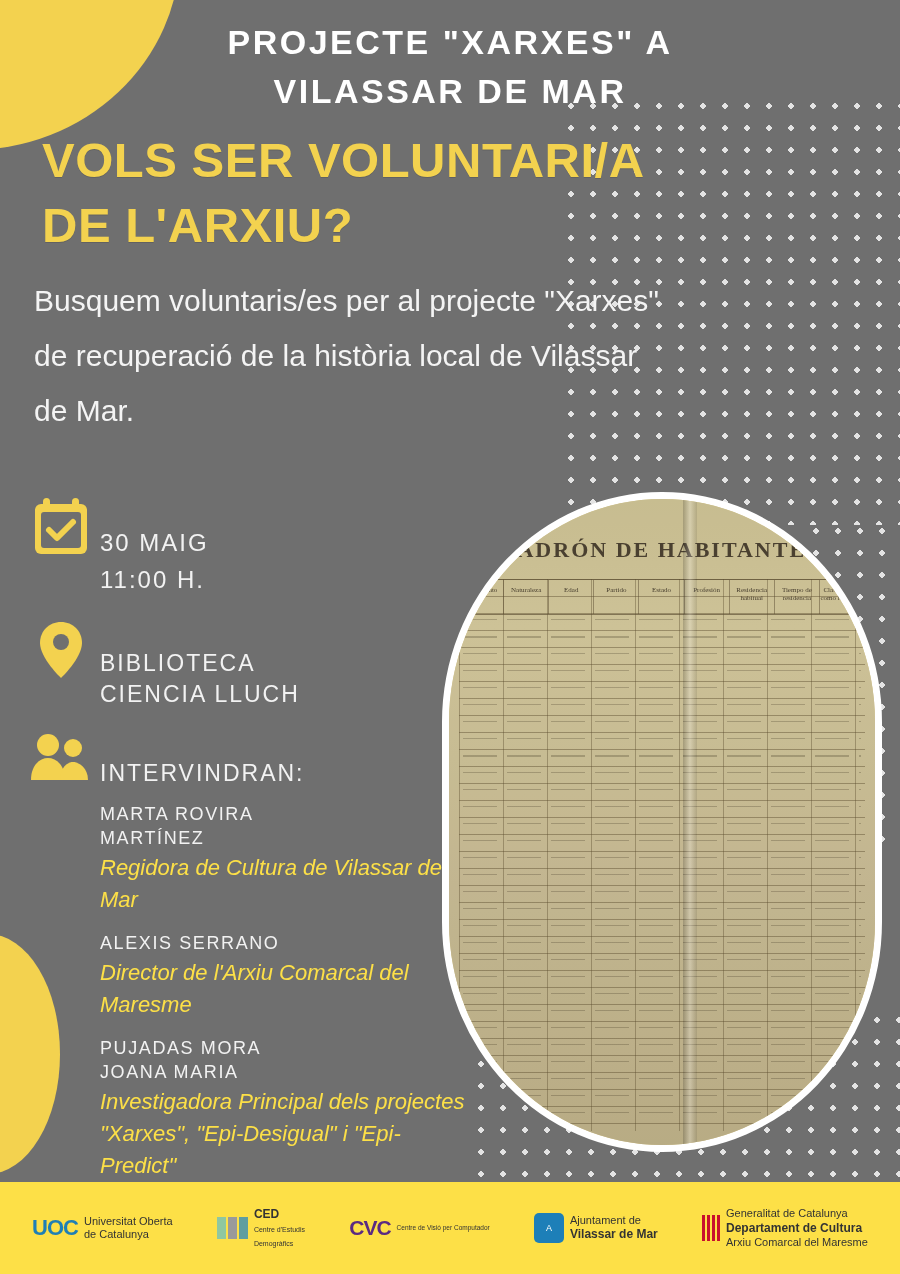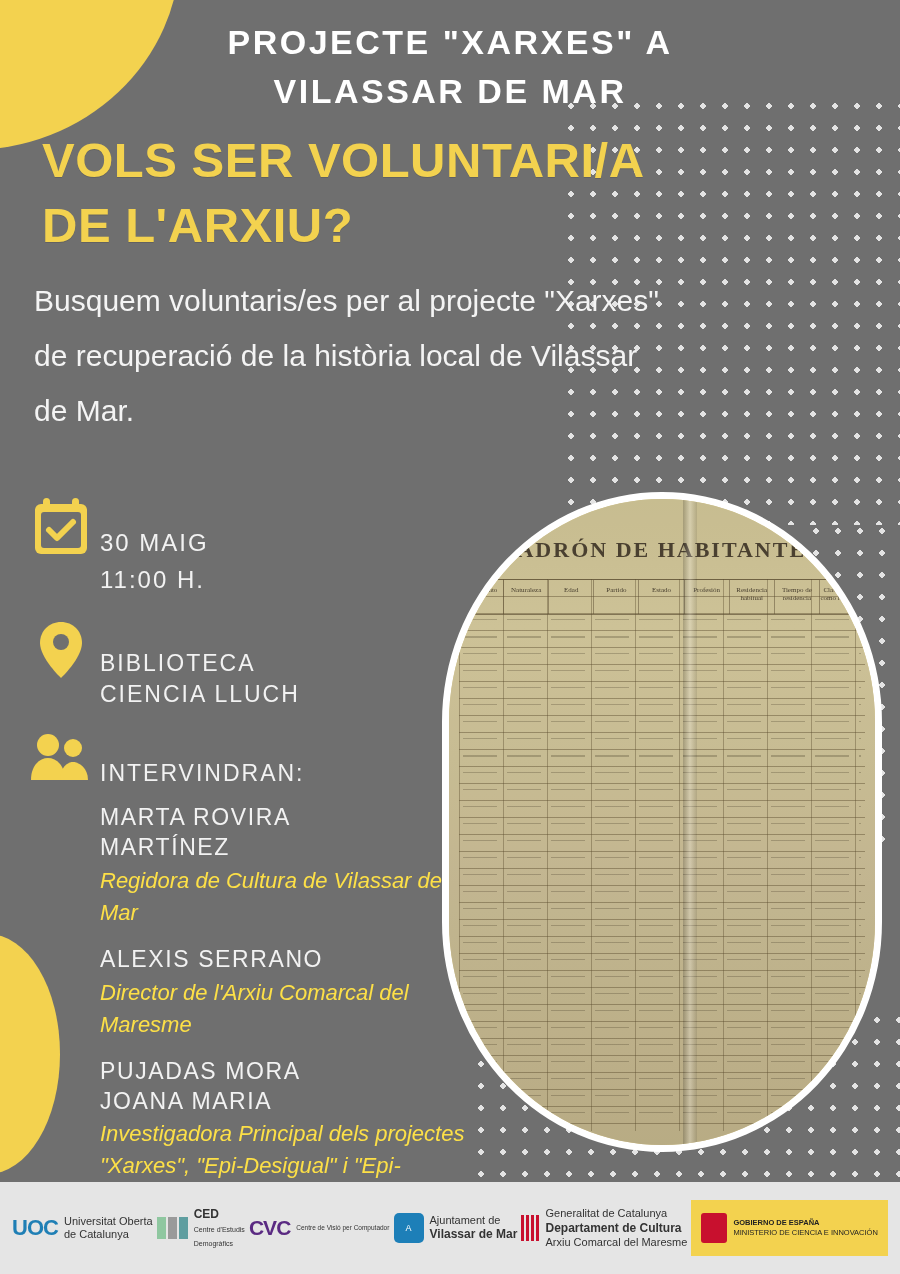--- a/index.html
+++ b/index.html
@@ -90,21 +90,21 @@
   .date-line {
     color: #f2f2f2; font-size: 24px; letter-spacing: 2px; line-height: 1.55;
   }
   .place {
     color: #f2f2f2; font-size: 23px; letter-spacing: 2px; line-height: 1.35;
   }
   .speakers-head {
     color: #f2f2f2; font-size: 23px; letter-spacing: 2px; margin-bottom: 16px;
   }
   .sp-name {
-    color: #f2f2f2; font-size: 23px; letter-spacing: 1.6px; line-height: 1.3;
+    color: #f2f2f2; font-size: 18px; letter-spacing: 1.6px; line-height: 1.3;
   }
   .sp-role {
     color: #fde047; font-size: 22px; font-style: italic; line-height: 1.45;
     margin-top: 2px; margin-bottom: 16px;
   }
   .speaker-block { margin-bottom: 4px; }
 
   
   .photo {
     position: absolute;
@@ -155,21 +155,21 @@
     font-family:"Liberation Serif", serif; font-size:7px; color:#4a4030;
     display:flex;
   }
   .hdrband span { flex:1; border-right:1px solid rgba(80,65,40,.45); text-align:center; padding-top:6px; overflow:hidden;}
 
   
   .footer {
     position: absolute;
     left: 0; right: 0; bottom: 0;
     height: 92px;
-    background: #e5e5e5;
+    background: #fde047;
     display: flex;
     align-items: center;
     justify-content: space-around;
     padding: 0 10px;
     z-index: 8;
   }
   .logo { display: flex; align-items: center; gap: 6px; }
   .logo-txt { font-size: 11px; color: #333; line-height: 1.25; }
   .logo-txt b { font-size: 12px; }
   .uoc-mark { font-size: 22px; font-weight: bold; color: #1f7fb5; letter-spacing: -1px;}
@@ -340,22 +340,15 @@
           <i></i>
           <i></i>
       </span>
       <span class="logo-txt">
         <span>Generalitat de Catalunya</span><br>
         <b>Departament de Cultura</b><br>
         <span>Arxiu Comarcal del Maresme</span>
       </span>
     </div>
 
-    <div class="esp-box">
-      <span class="esp-shield"></span>
-      <span class="esp-txt">
-        <b>GOBIERNO DE ESPAÑA</b><br>
-        <span>MINISTERIO DE CIENCIA E INNOVACIÓN</span>
-      </span>
-    </div>
 
   </div>
 </div>
 
 </body></html>

